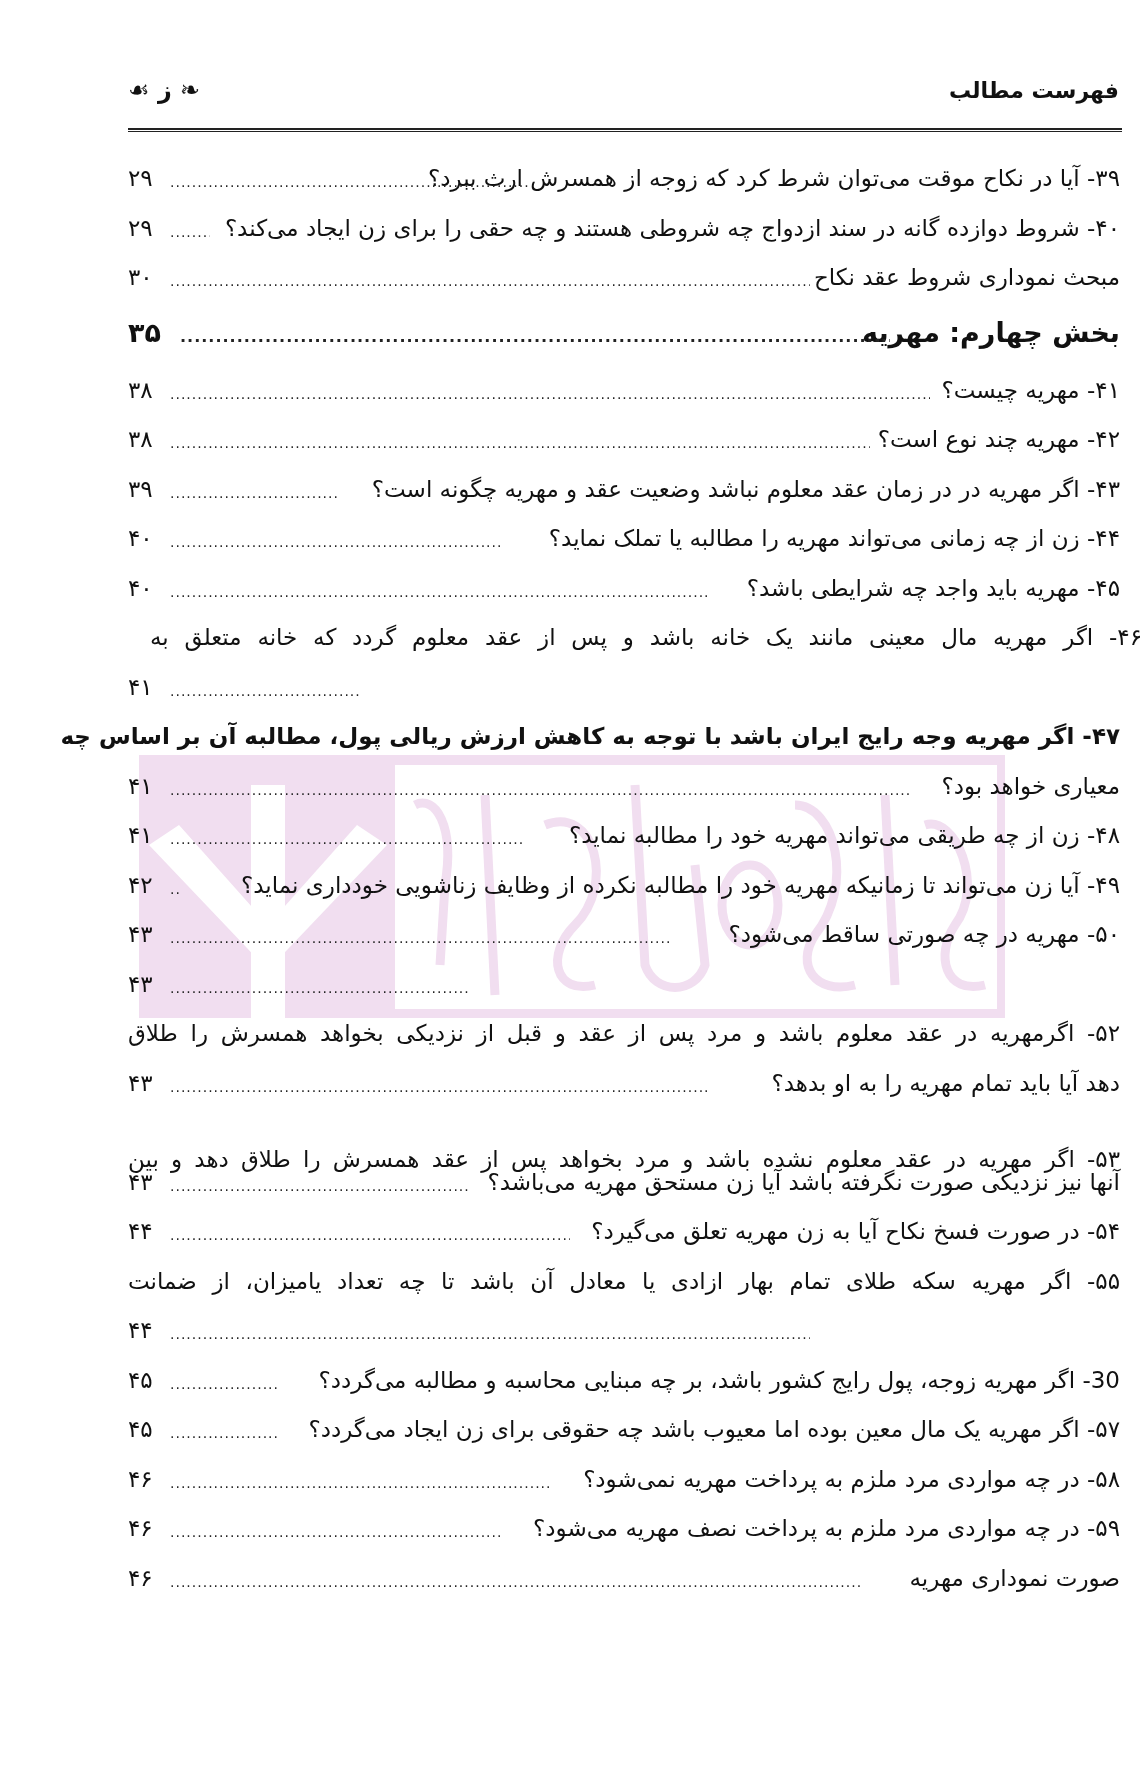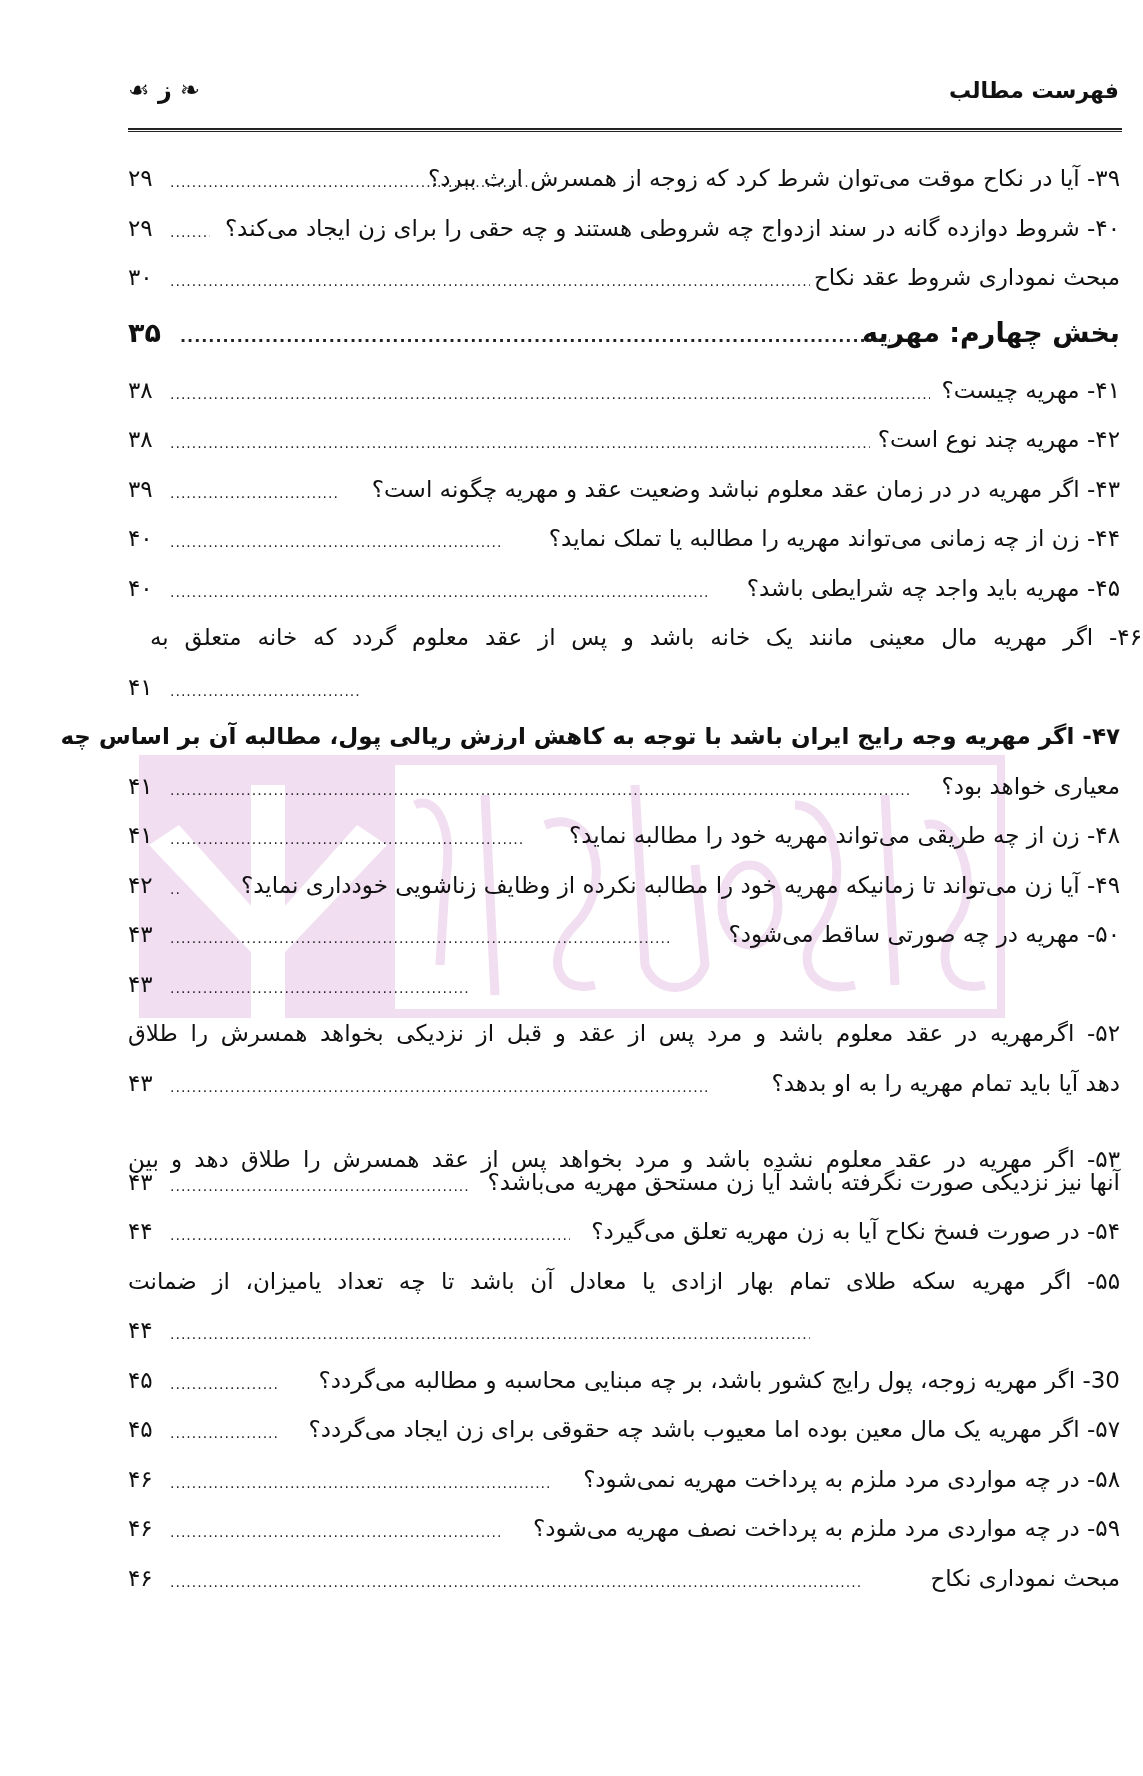--- a/index.html
+++ b/index.html
@@ -191,18 +191,18 @@
         <span class="txt">۵۸- در چه مواردی مرد ملزم به پرداخت مهریه نمی‌شود؟</span>
         <span class="dots" style="width: 380px;">................................................................................................................................................................................................................................................................................................................................................................................................................</span>
         <span class="num">۴۶</span>
       </div>
       <div class="row" style="top: 1508px;">
         <span class="txt">۵۹- در چه مواردی مرد ملزم به پرداخت نصف مهریه می‌شود؟</span>
         <span class="dots" style="width: 330px;">................................................................................................................................................................................................................................................................................................................................................................................................................</span>
         <span class="num">۴۶</span>
       </div>
       <div class="row" style="top: 1558px;">
-        <span class="txt">مبحث نموداری نکاح</span>
+        <span class="txt">صورت نموداری مهریه</span>
         <span class="dots" style="width: 690px;">................................................................................................................................................................................................................................................................................................................................................................................................................</span>
         <span class="num">۴۶</span>
       </div>
     </div>
 </div>
 
 </body></html>

